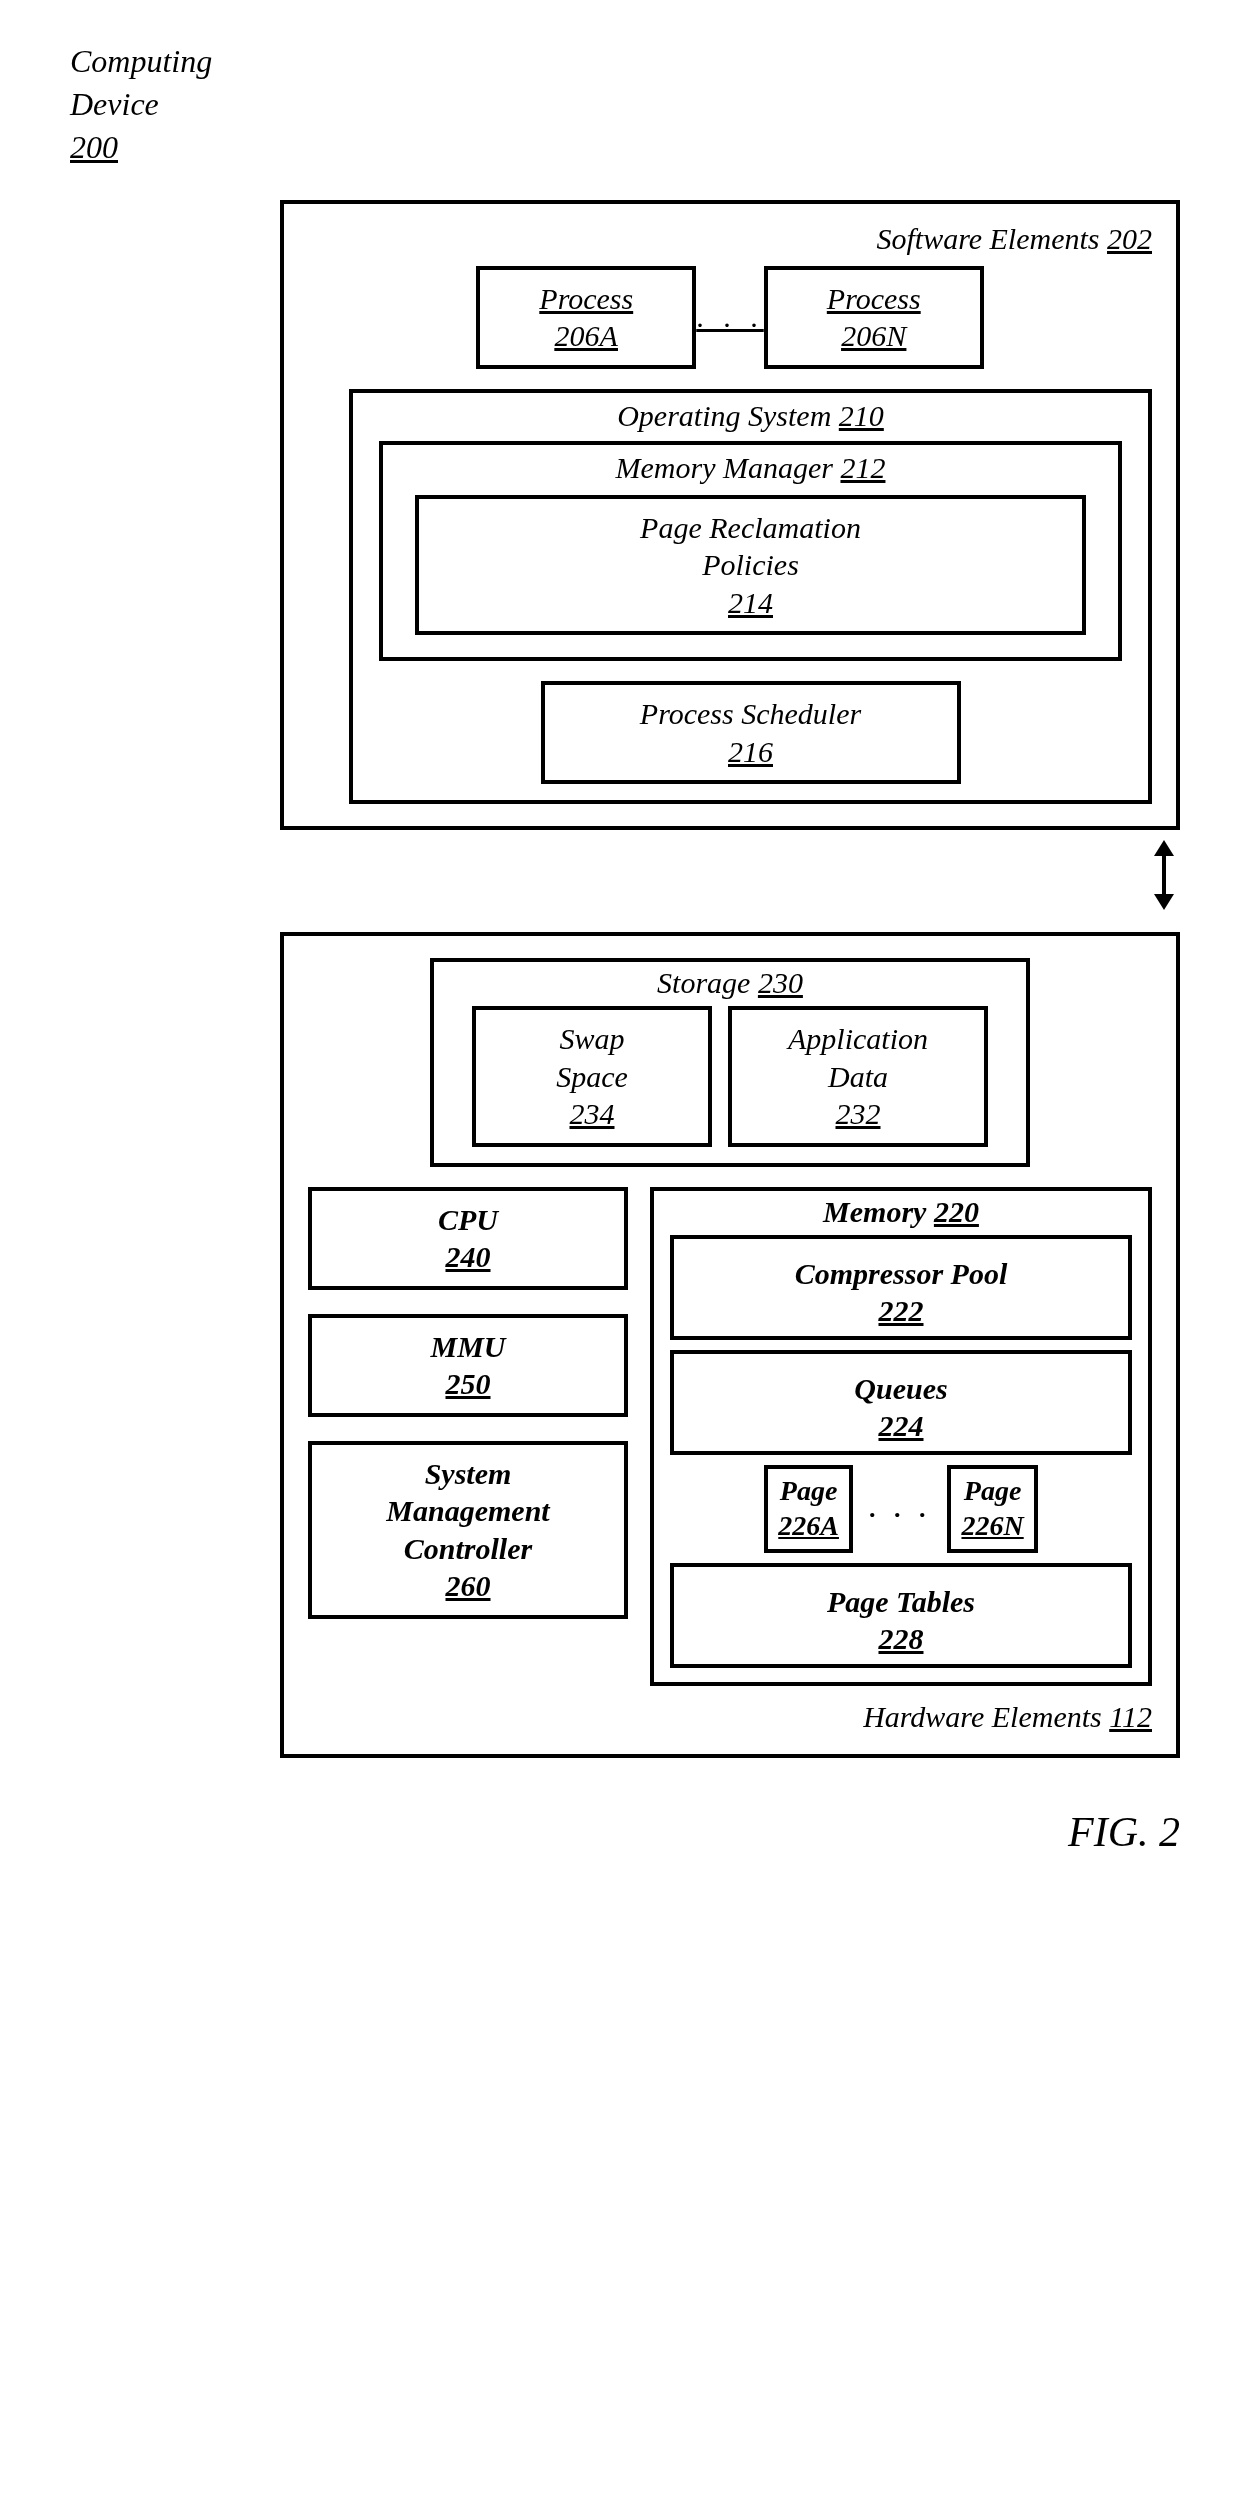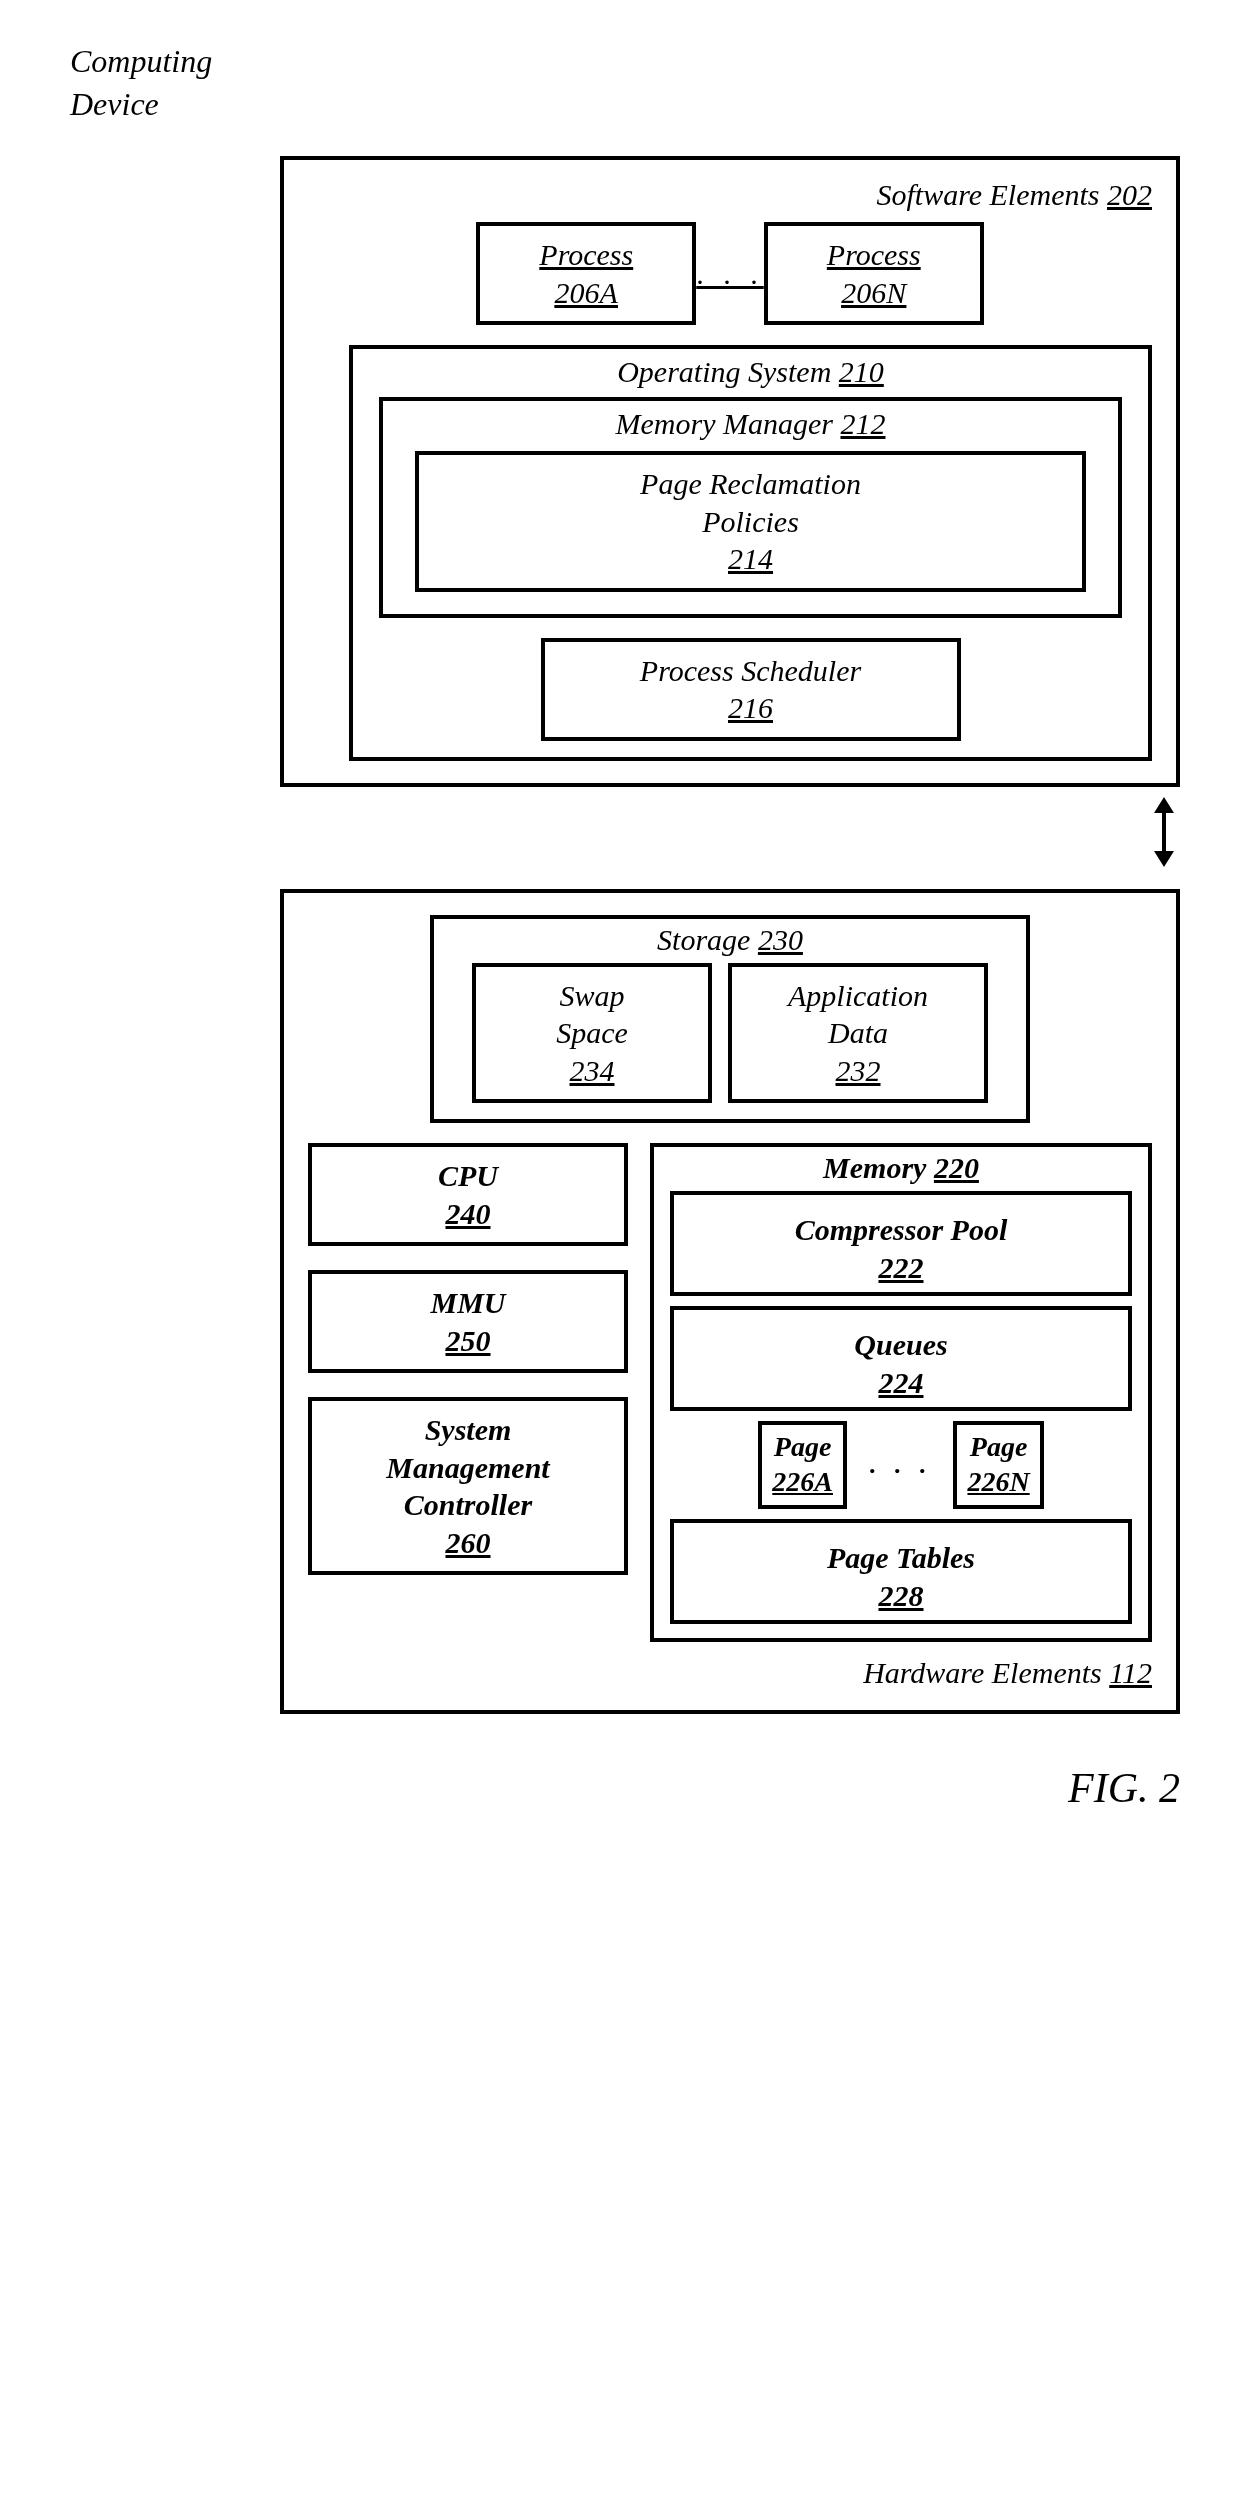--- a/index.html
+++ b/index.html
@@ -31,30 +31,31 @@
     .storage-wrap { display: flex; justify-content: center; margin-bottom: 20px; }
     .storage-box { border: 4px solid #000; padding: 4px 20px 16px; width: 600px; }
     .storage-title { text-align: center; font-size: 30px; margin-bottom: 6px; }
     .storage-row { display: flex; justify-content: center; gap: 16px; }
     .hw-grid { display: flex; gap: 22px; font-weight: bold; }
     .hw-left { display: flex; flex-direction: column; gap: 24px; width: 320px; }
     .hw-left .box { width: 100%; }
     .memory-box { border: 4px solid #000; padding: 4px 16px 14px; flex: 1; }
     .mem-title { text-align: center; font-size: 30px; margin-bottom: 6px; }
     .mem-inner { border: 4px solid #000; text-align: center; font-size: 30px; padding: 16px 8px 6px; margin-bottom: 10px; line-height: 1.25; }
-    .page-row { display: flex; justify-content: center; align-items: center; gap: 22px; margin-bottom: 10px; }
+    .page-row { display: flex; justify-content: center; align-items: center; gap: 16px; margin-bottom: 10px; }
     .page-box { border: 4px solid #000; font-size: 28px; text-align: center; padding: 4px 10px 6px; line-height: 1.25; }
     .fig-label { text-align: center; font-size: 42px; font-style: italic; font-weight: normal; margin-top: 50px; }
   </style>
 </head>
 <body>
 
 <div class="outer-label">
   <div><span style="white-space:pre-line;">Computing
 Device</span></div>
+  <div class="num">200</div>
 </div>
 
 <div class="diagram">
 
   <div class="panel">
     <div class="panel-title-right">
       <span>Software Elements</span> <span class="num">202</span>
     </div>
 
     <div class="row">

